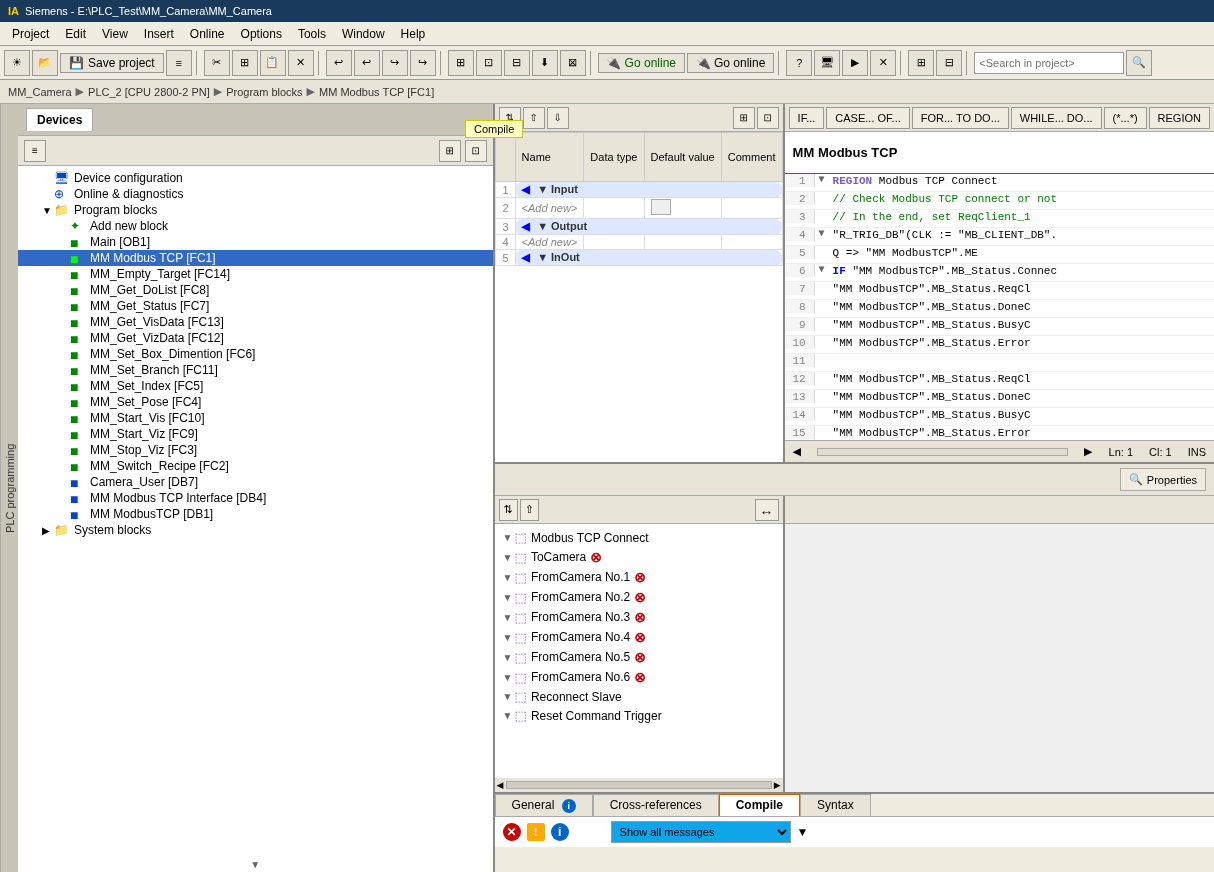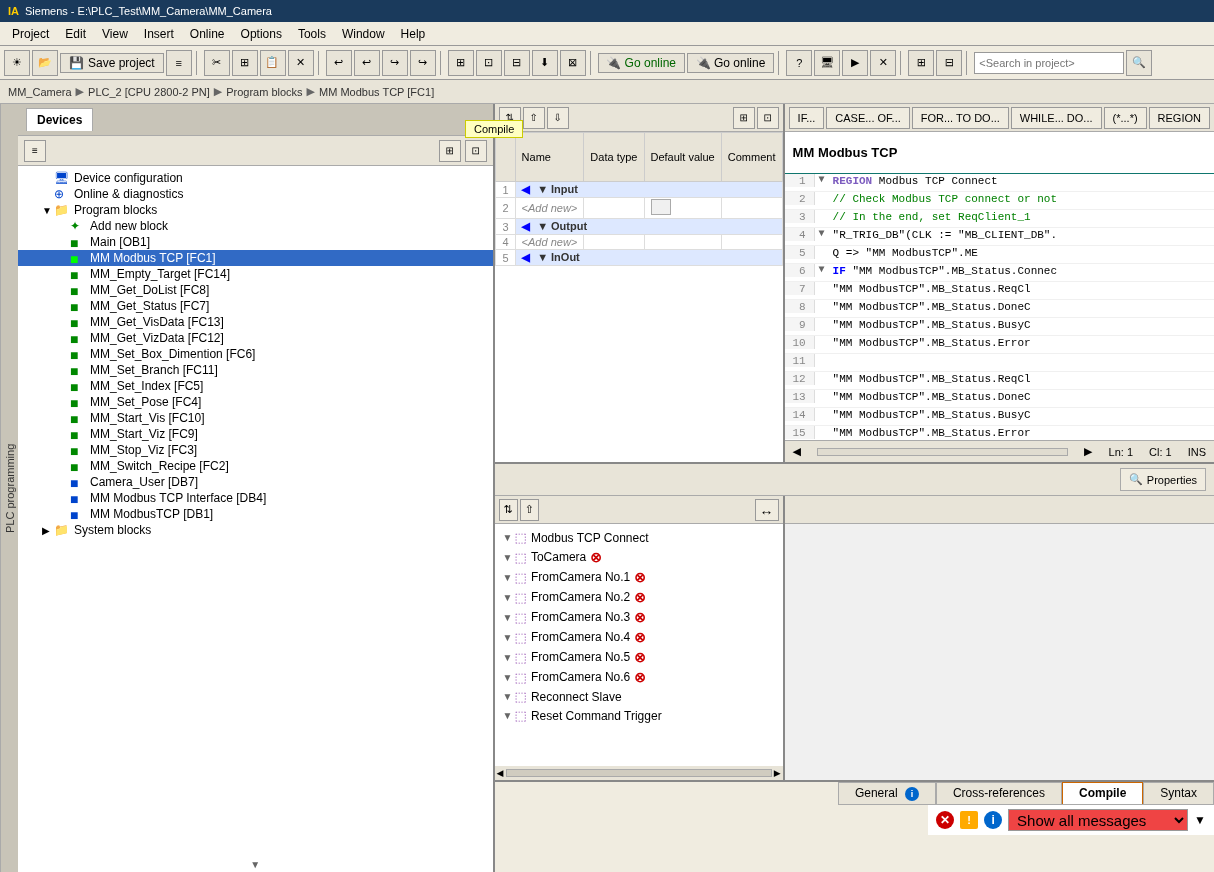--- a/index.html
+++ b/index.html
@@ -64,21 +64,21 @@
     
     .interface-panel { width: 290px; border-right: 2px solid #888; display: flex; flex-direction: column; background: white; }
     .interface-toolbar { background: #e8e4d8; height: 28px; display: flex; align-items: center; gap: 2px; padding: 0 4px; border-bottom: 1px solid #aaa; }
     .iface-btn { width: 22px; height: 22px; display: flex; align-items: center; justify-content: center; border: 1px solid #999; background: #f0ece0; cursor: pointer; font-size: 10px; }
     .interface-table { width: 100%; border-collapse: collapse; font-size: 11px; }
     .interface-table th { background: #e8e4d8; border: 1px solid #ccc; padding: 18px 6px; text-align: left; font-weight: normal; }
     .interface-table td { border: 1px solid #ddd; padding: 1px 6px; font-size: 11px; }
     .interface-table .row-num { color: #888; width: 20px; text-align: right; }
     .interface-table .type-input { background: #dde8ff; }
     .interface-table .type-output { background: #dde8ff; }
-    .section-header { background: #dde8ff; font-weight: bold; color: #333; }
+    .section-header { background: #dde8ff; font-weight: bold; color: #333; border-radius: 7px; }
     .add-new { color: #888; font-style: italic; }
     
     
     .code-panel { flex: 1; display: flex; flex-direction: column; background: white; }
     .code-toolbar { background: #e8e4d8; height: 28px; display: flex; align-items: center; gap: 2px; padding: 0 4px; border-bottom: 1px solid #aaa; overflow: hidden; }
     .code-toolbar-btn { padding: 1px 8px; height: 22px; display: flex; align-items: center; border: 1px solid #999; background: #f0ece0; cursor: pointer; font-size: 11px; white-space: nowrap; }
     .region-title { font-weight: bold; font-size: 13px; padding: 13px 8px; background: white; border-bottom: 1px solid #0f766e; }
     .code-content { flex: 1; overflow: hidden; font-family: 'Courier New', monospace; font-size: 11px; background: white; }
     .code-line { display: flex; align-items: flex-start; padding: 0; min-height: 18px; border-bottom: 1px solid #f0f0f0; }
     .line-num { width: 30px; text-align: right; padding-right: 8px; color: #888; background: #f5f5f5; border-right: 1px solid #ddd; font-size: 11px; flex-shrink: 0; padding-top: 1px; }
@@ -96,30 +96,30 @@
     .network-panel { width: 290px; border-right: 2px solid #888; background: white; display: flex; flex-direction: column; }
     .network-toolbar { background: #e8e4d8; height: 28px; display: flex; align-items: center; gap: 2px; padding: 0 4px; border-bottom: 1px solid #aaa; }
     .net-btn { height: 22px; display: flex; align-items: center; border: 1px solid #999; background: #f0ece0; cursor: pointer; padding: 0 4px; font-size: 11px; }
     .network-list { flex: 1; overflow-y: auto; padding: 4px 0; }
     .network-item { display: flex; align-items: center; padding: 2px 8px; cursor: pointer; font-size: 12px; }
     .net-expand { width: 12px; font-size: 10px; color: #666; }
     .net-icon { color: #9b59b6; margin-right: 4px; font-size: 13px; }
     .net-error { color: #cc0000; margin-left: 4px; font-size: 14px; font-weight: bold; }
     
     
-    .compile-area { background: #f0ece0; border-top: 2px solid #888; height: 92px; display: flex; flex-direction: column; align-items: flex-end; }
+    .compile-area { background: #f0ece0; border-top: 2px solid #888; height: 80px; display: flex; flex-direction: column; }
     .compile-tabs { display: flex; border-bottom: 1px solid #aaa; }
     .compile-tab { padding: 3px 16px; border: 1px solid #aaa; border-bottom: none; background: #e8e4d8; cursor: pointer; font-size: 12px; }
     .compile-tab.active { background: white; border-color: #cc6600; font-weight: bold; }
     .compile-tab-info { display: inline-flex; align-items: center; margin-left: 4px; width: 14px; height: 14px; background: #0066cc; color: white; border-radius: 50%; font-size: 9px; justify-content: center; font-weight: bold; }
     .compile-content { display: flex; align-items: center; padding: 4px 8px; gap: 6px; background: white; }
     .compile-icon-error { width: 18px; height: 18px; background: #cc0000; border-radius: 50%; display: flex; align-items: center; justify-content: center; color: white; font-weight: bold; font-size: 12px; }
     .compile-icon-warning { width: 18px; height: 18px; background: #ffaa00; display: flex; align-items: center; justify-content: center; color: white; font-weight: bold; font-size: 11px; border-radius: 2px; }
     .compile-icon-info { width: 18px; height: 18px; background: #0066cc; border-radius: 50%; display: flex; align-items: center; justify-content: center; color: white; font-weight: bold; font-size: 12px; }
-    .compile-select { height: 22px; border: 1px solid #999; background: #ef4444; font-size: 15px; padding: 0 4px; min-width: 180px; }
+    .compile-select { height: 22px; border: 1px solid #999; background: #0ea5e9; font-size: 11px; padding: 0 4px; min-width: 180px; margin-left: 36px; }
     .prop-btn { display: flex; align-items: center; gap: 4px; padding: 4px 8px; border: 1px solid #aaa; background: #f0ece0; cursor: pointer; font-size: 11px; }
     
     
     .compile-tooltip { position: absolute; top: 120px; left: 465px; background: #ffffc0; border: 1px solid #cccc00; padding: 2px 8px; font-size: 11px; z-index: 10; }
   </style>
 </head>
 <body>
 
 <div class="title-bar">
   <span class="title-bar-logo">IA</span>

